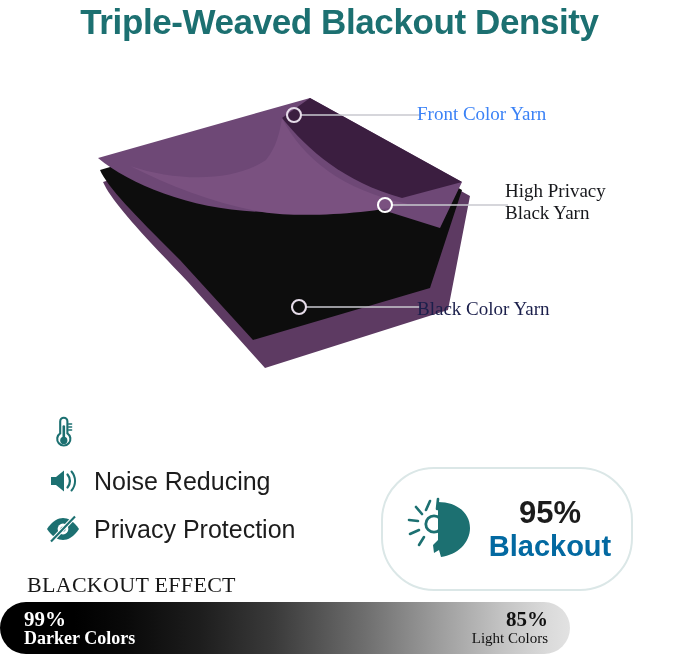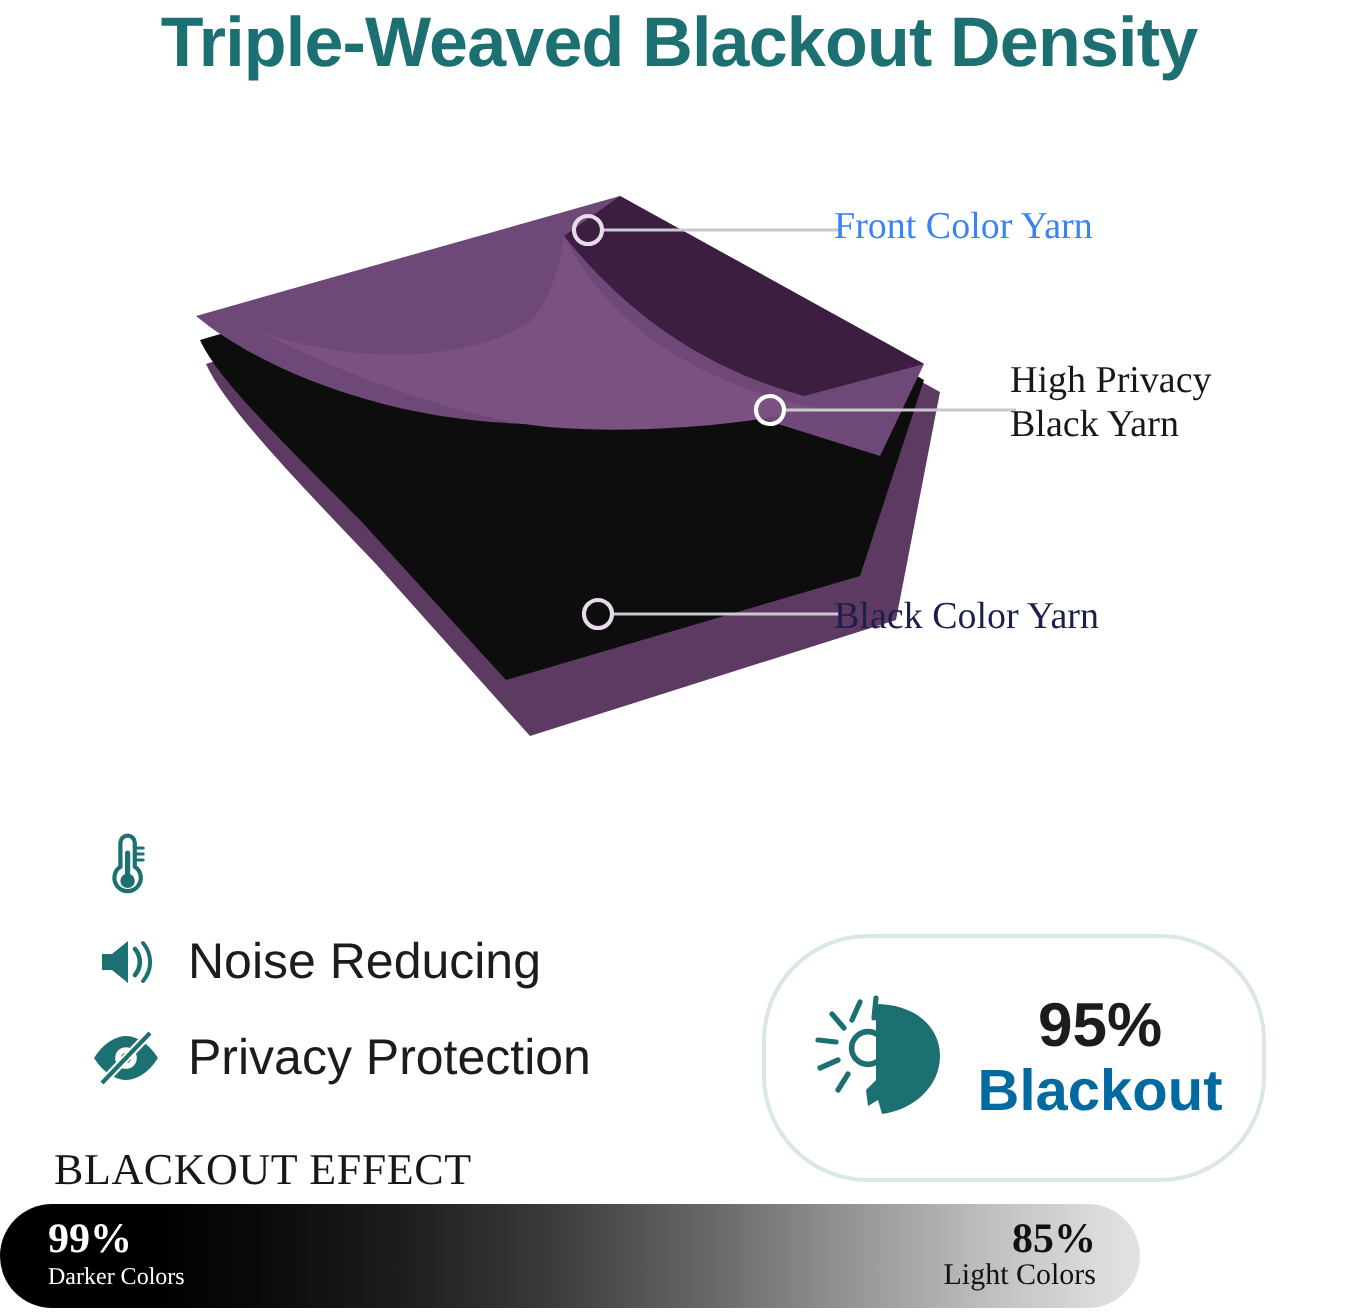--- a/index.html
+++ b/index.html
@@ -186,22 +186,22 @@
     align-items: flex-end;
   }
   .bar-pct {
     font-family: "Liberation Serif", serif;
     font-weight: bold;
     font-size: 21px;
     line-height: 21px;
   }
   .bar-caption {
     font-family: "Liberation Serif", serif;
-    font-weight: normal;
-    font-size: 12px;
+    font-weight: bold;
+    font-size: 18px;
     line-height: 17px;
   }
   #bar-left-end .bar-pct,
   #bar-left-end .bar-caption { color: #ffffff; }
   #bar-right-end .bar-pct,
   #bar-right-end .bar-caption { color: #111111; }
   #bar-right-end .bar-caption { font-weight: normal; font-size: 15px; margin-left: 32px; }
 </style>
 </head>
 <body>

